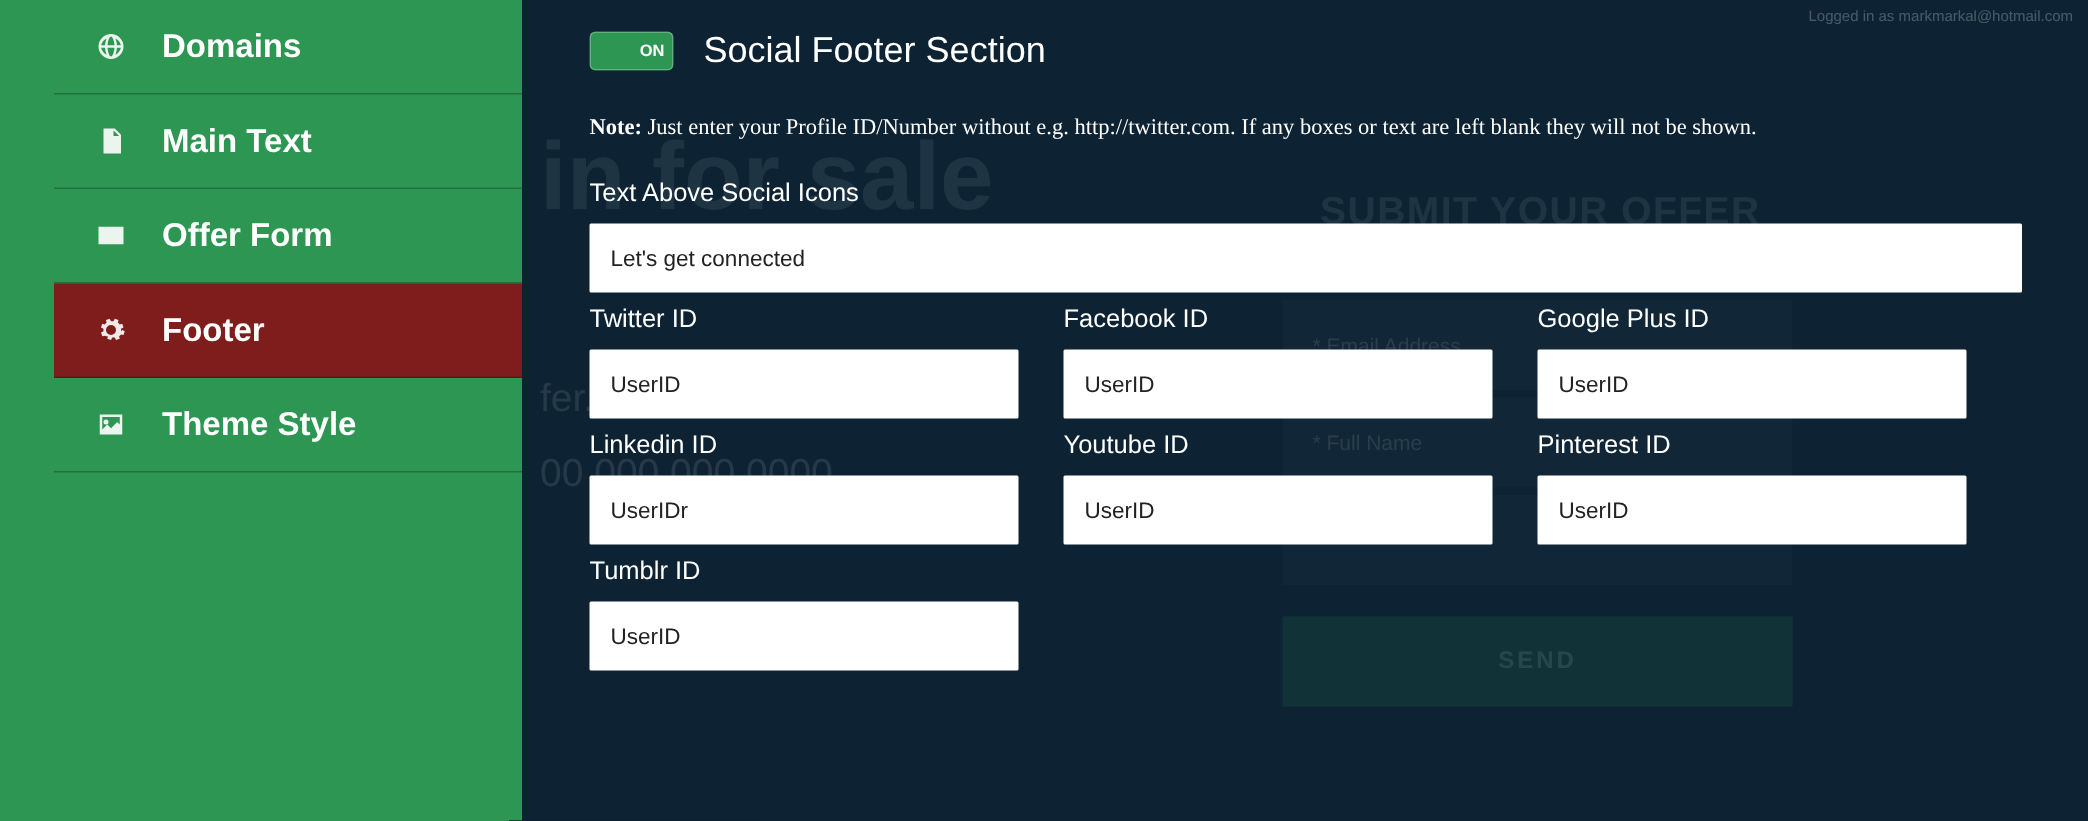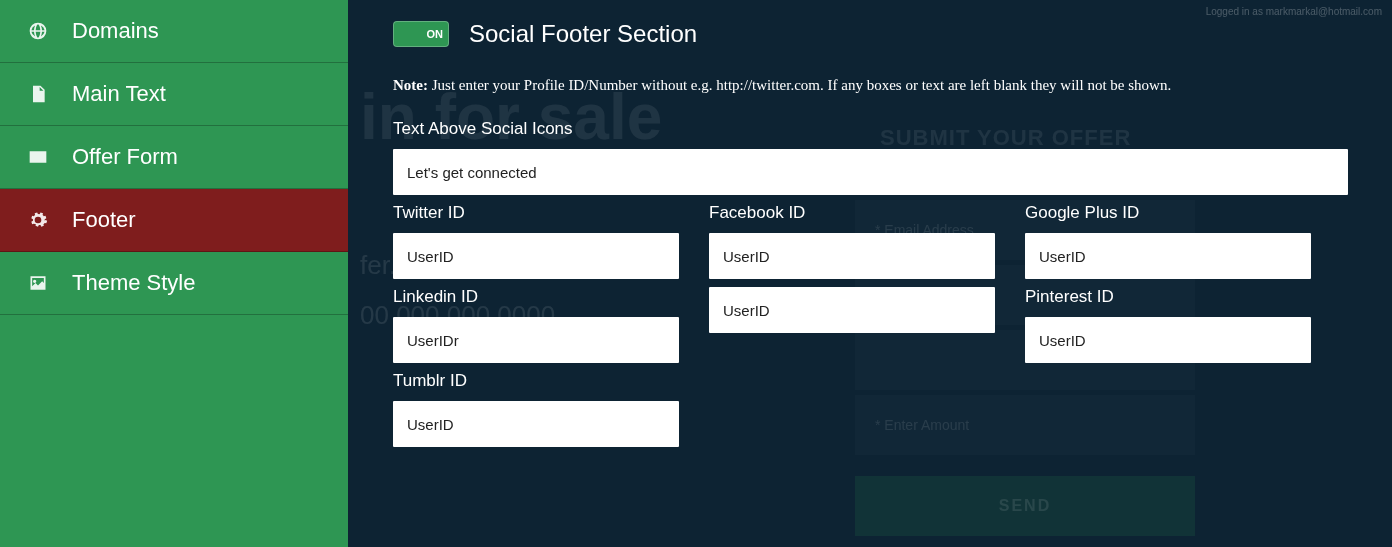--- a/index.html
+++ b/index.html
@@ -51,21 +51,21 @@
     position: absolute;
     top: 300px;
     left: 360px;
     font-size: 26px;
     color: rgba(255,255,255,0.1);
   }
   .bg-offer-title {
     position: absolute;
     top: 125px;
     left: 880px;
-    font-size: 22px;
+    font-size: 26px;
     font-weight: 700;
     color: rgba(255,255,255,0.08);
     letter-spacing: 1px;
   }
   .bg-offer-form {
     position: absolute;
     top: 200px;
     left: 855px;
     width: 340px;
   }
@@ -101,22 +101,23 @@
     float: left;
   }
   .nav-item {
     display: flex;
     align-items: center;
     padding: 0 24px;
     height: 63px;
     border-bottom: 1px solid rgba(0,0,0,0.25);
     color: #fff;
     font-size: 22px;
-    font-weight: 400;
+    font-weight: 700;
     cursor: pointer;
+    margin-left: 36px;
   }
   .nav-item.active {
     background: #7f1d1d;
   }
   .nav-item .icon {
     width: 28px;
     display: inline-flex;
     align-items: center;
     justify-content: center;
     margin-right: 20px;
@@ -221,21 +222,20 @@
 
 <div class="bg-faded">
   <div class="bg-title">in for sale</div>
   <div class="bg-text2">fer.</div>
   <div class="bg-text3">00 000 000 0000</div>
   <div class="bg-offer-title">SUBMIT YOUR OFFER</div>
   <div class="bg-offer-form">
     <div class="bg-input">* Email Address</div>
     <div class="bg-input">* Full Name</div>
     <div class="bg-input"></div>
-    <div class="bg-input">* Enter Amount</div>
     <div class="bg-send">SEND</div>
   </div>
 </div>
 
 <div class="login-info">
   <span>Logged in as </span><span>markmarkal@hotmail.com</span>
 </div>
 
 <div class="sidebar">
   <div class="nav-item">
@@ -310,20 +310,21 @@
     <div class="form-group third">
       <label class="form-label">Google Plus ID</label>
       <input class="form-input" type="text" value="UserID" style="">
     </div>
 
     <div class="form-group third">
       <label class="form-label">Linkedin ID</label>
       <input class="form-input" type="text" value="UserIDr" style="">
     </div>
     <div class="form-group third">
+      <label class="form-label">Youtube ID</label>
       <input class="form-input" type="text" value="UserID" style="">
     </div>
     <div class="form-group third">
       <label class="form-label">Pinterest ID</label>
       <input class="form-input" type="text" value="UserID" style="">
     </div>
 
     <div class="form-group third">
       <label class="form-label">Tumblr ID</label>
       <input class="form-input" type="text" value="UserID" style="">

